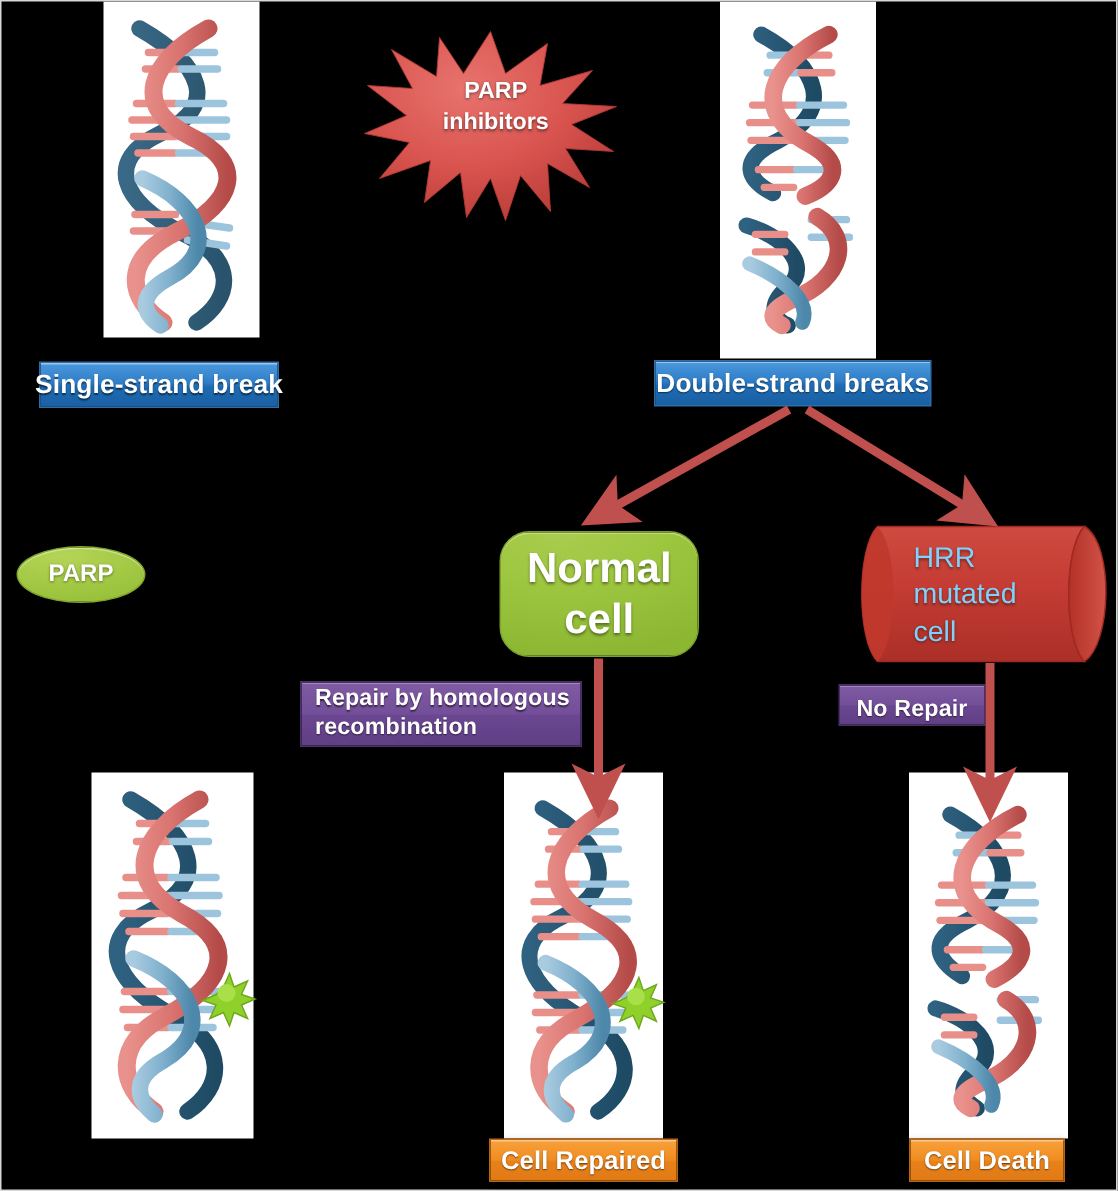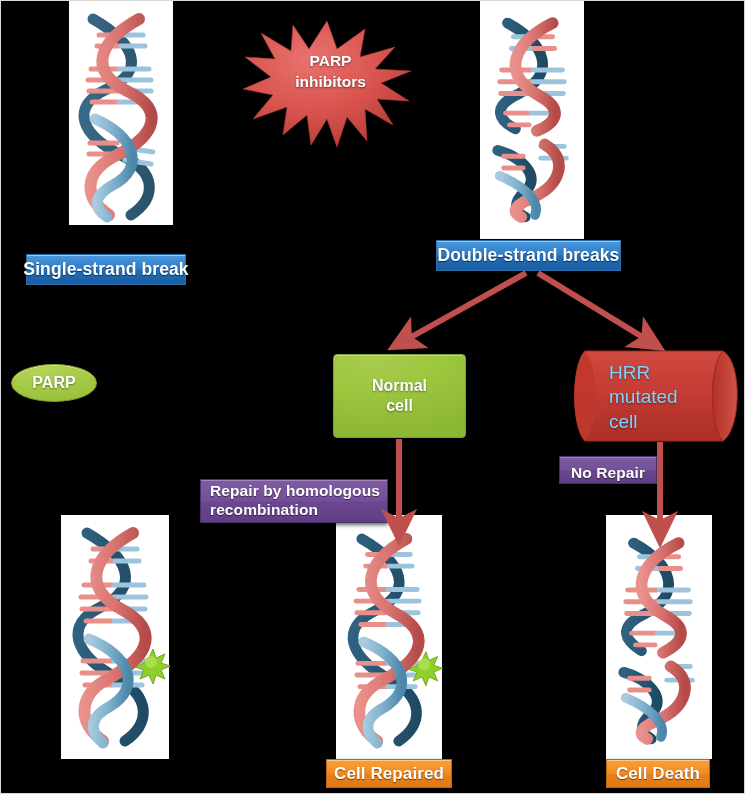--- a/index.html
+++ b/index.html
@@ -56,31 +56,31 @@
     box-shadow: 0 2px 4px rgba(0,0,0,.6), inset 0 1px 0 rgba(255,255,255,.28);
     font-size:15.5px;
     line-height:1.2;
     align-items:flex-end;
   }
   .chip-purple.left { justify-content:flex-start; text-align:left; padding:4px 9px; }
 
   
   .proc-green {
     position:absolute;
-    border-radius:4px;
+    border-radius:20px;
     background:
       radial-gradient(120% 100% at 30% 0%, #a9cc4e 0%, #9dc63f 45%, #8cb733 100%);
     border:1px solid #7ea32c;
     box-shadow:0 4px 8px rgba(0,0,0,.65), inset 0 1px 0 rgba(255,255,255,.35);
     display:flex;
     align-items:center;
     justify-content:center;
     color:#ffffff;
     font-weight:bold;
-    font-size:16px;
+    font-size:28px;
     line-height:1.22;
     text-align:center;
     text-shadow:0 1px 2px rgba(0,0,0,.45);
   }
 
   
   .parp-oval {
     position:absolute;
     border-radius:50%;
     background:
@@ -301,21 +301,21 @@
     <path fill="url(#burstg)" stroke="#b03a36" stroke-width=".6" d="M86 2 L96 30 L124 10 L119 38 L154 28 L134 50 L170 52 L140 64
          L168 82 L136 80 L152 106 L124 90 L126 122 L106 98 L96 128 L86 100
          L70 126 L66 96 L42 116 L46 88 L12 100 L32 76 L2 70 L30 58
          L4 38 L34 40 L20 14 L50 32 L52 6 L68 30 Z"></path>
   </svg>
   <div class="label-text" style="position:absolute; left:277px; top:50px; width:105px; text-align:center; color:#ffffff; font-weight:bold; font-size:15.5px; line-height:1.35; text-shadow:0 1px 2px rgba(0,0,0,.5);">
     <div>PARP</div>
     <div>inhibitors</div>
   </div>
 
-  <div class="chip chip-blue" style="left:25px; top:253px; width:160px; height:31px;">
+  <div class="chip chip-blue" style="left:25px; top:240px; width:160px; height:31px;">
     <span>Single-strand break</span>
   </div>
 
   <div class="chip chip-blue" style="left:435px; top:239px; width:185px; height:31px;">
     <span>Double-strand breaks</span>
   </div>
 
   <div class="parp-oval" style="left:10px; top:363px; width:86px; height:38px;">
     <span>PARP</span>
   </div>
@@ -342,21 +342,21 @@
     <path d="M22 2 H160 C146 16 146 78 160 92 H22 C8 78 8 16 22 2 Z" fill="url(#cylg)" stroke="#9e2a23" stroke-width="1"></path>
     <path d="M160 2 C146 16 146 78 160 92 C178 80 180 14 160 2 Z" fill="url(#cylcap)" stroke="#9e2a23" stroke-width="1"></path>
     <path d="M22 2 C8 16 8 78 22 92 C36 78 36 16 22 2 Z" fill="#c0392b" opacity=".9"></path>
   </svg>
   <div class="label-text" style="position:absolute; left:608px; top:360px; width:120px; color:#7dd3fc; font-weight:normal; font-size:19px; line-height:1.28; text-shadow:0 1px 2px rgba(0,0,0,.45);">
     <div>HRR</div>
     <div>mutated</div>
     <div>cell</div>
   </div>
 
-  <div class="chip chip-purple left" style="left:199px; top:478px; width:188px; height:44px; flex-direction:column; align-items:flex-start; justify-content:center;">
+  <div class="chip chip-purple left" style="left:199px; top:453px; width:188px; height:44px; flex-direction:column; align-items:flex-start; justify-content:center;">
     <div>Repair by homologous</div>
     <div>recombination</div>
   </div>
 
   <div class="chip chip-purple" style="left:558px; top:455px; width:98px; height:28px;">
     <span>No Repair</span>
   </div>
 
   <div class="chip chip-orange" style="left:325px; top:758px; width:126px; height:29px;">
     <span>Cell Repaired</span>

